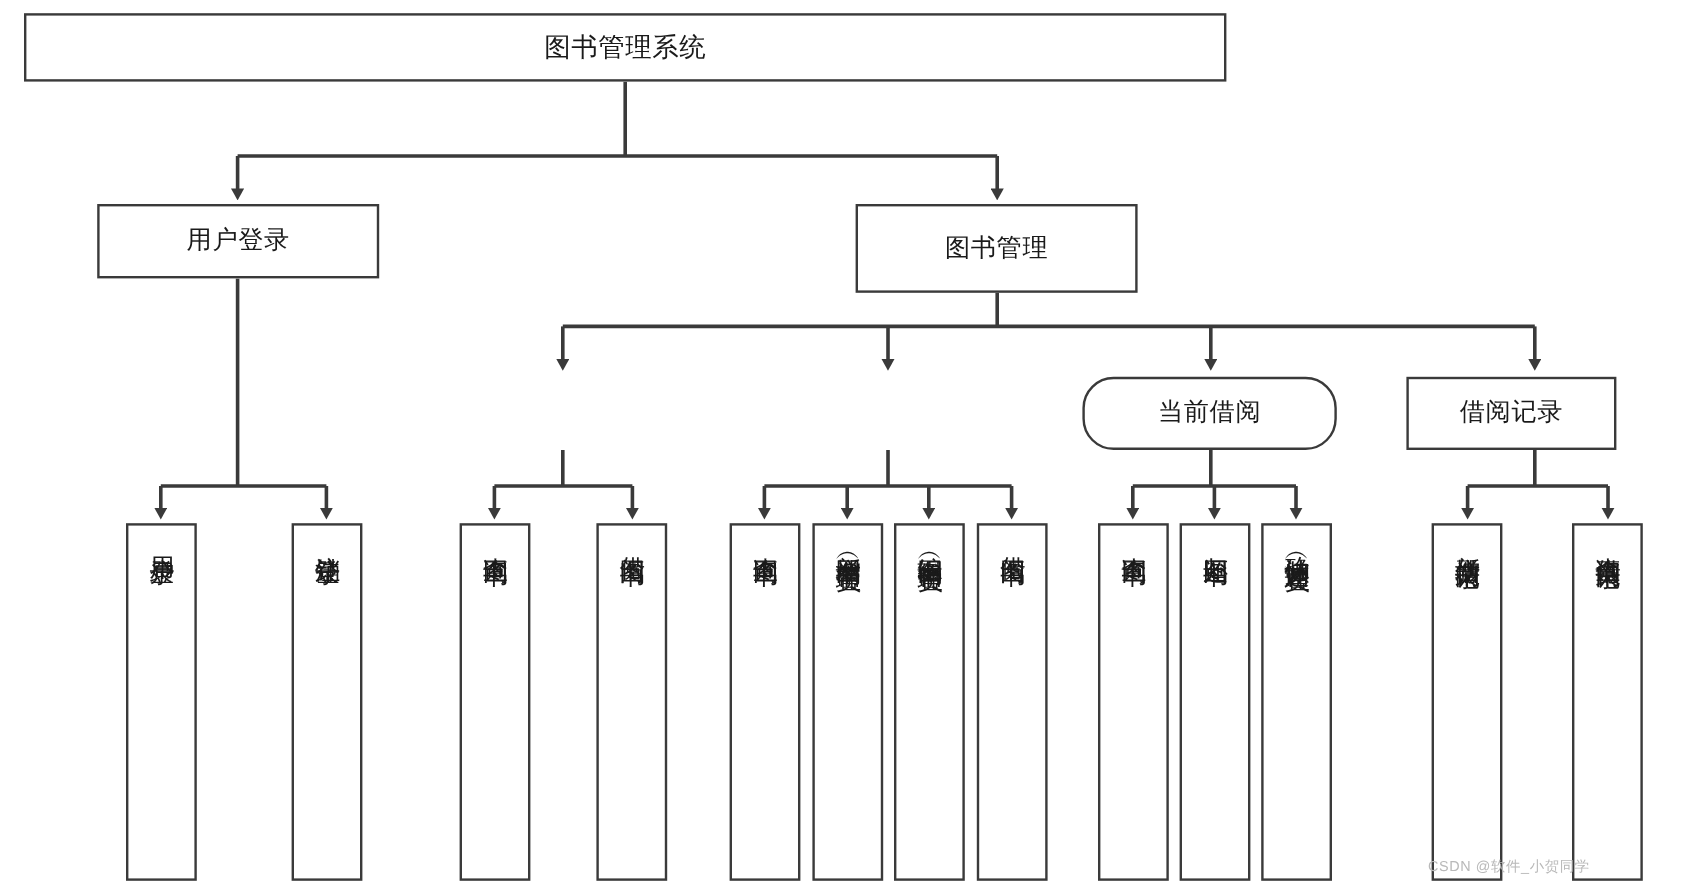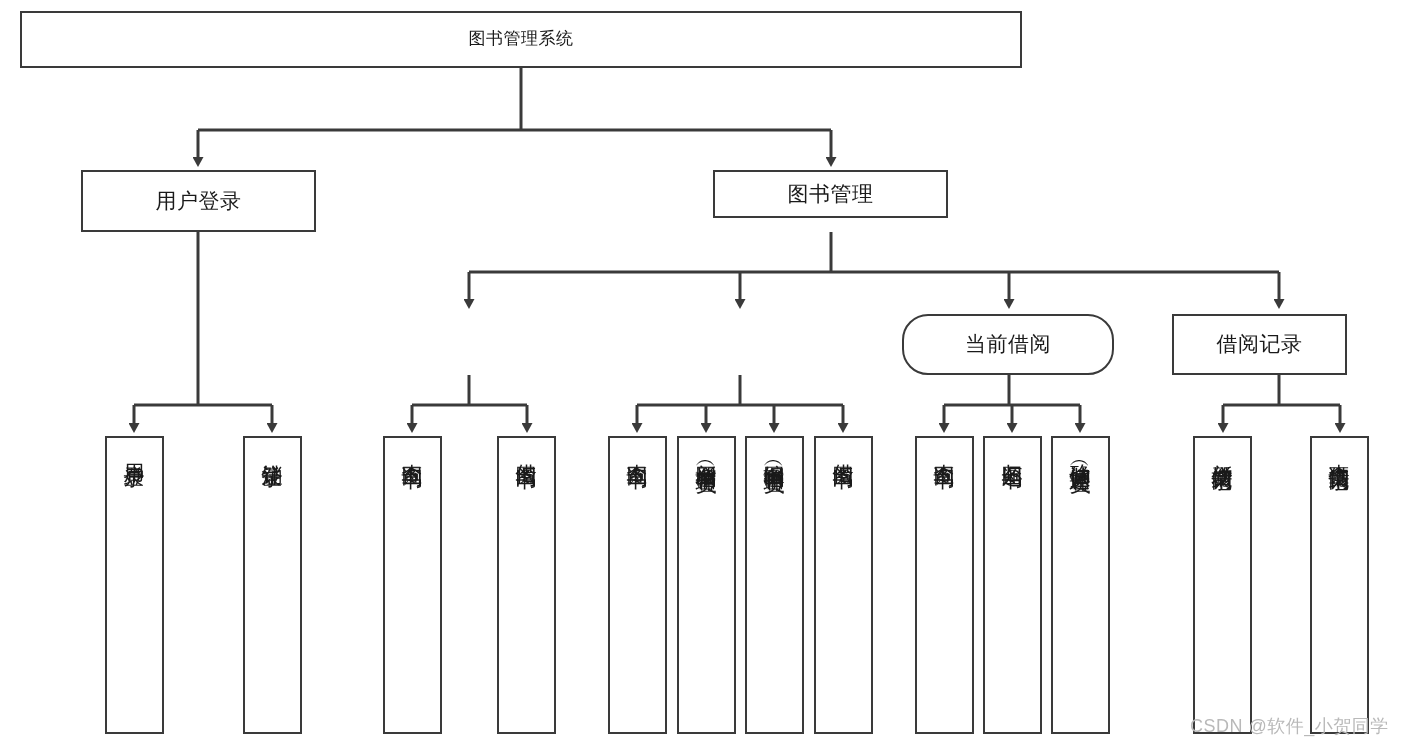--- a/index.html
+++ b/index.html
@@ -39,38 +39,38 @@
     color: #1a1a1a;
     line-height: 1.18;
     text-align: center;
     white-space: nowrap;
   }
   
   .node.horiz .lbl {
     font-size: 21px;
     letter-spacing: 0.5px;
   }
-  .node.root .lbl { font-size: 17px; }
+  .node.root .lbl { font-size: 22px; }
   
   .node.vert {
     align-items: flex-start;
     padding-top: 9px;
   }
   .node.vert .lbl {
     writing-mode: vertical-rl;
     text-orientation: upright;
     font-size: 21px;
     letter-spacing: 1.5px;
     line-height: 1;
   }
   #watermark {
     position: absolute;
     left: 1190px;
     top: 714px;
-    font-size: 18px;
+    font-size: 12px;
     color: #b9b9b9;
     white-space: nowrap;
     z-index: 5;
     letter-spacing: 0.5px;
   }
 </style>
 </head>
 <body>
 
 <div id="canvas">
@@ -125,21 +125,21 @@
     </g>
   </svg>
 
   <div class="node horiz root" style="left:20px; top:11px; width:1002px; height:57px;">
     <span class="lbl">图书管理系统</span>
   </div>
 
   <div class="node horiz" style="left:81px; top:170px; width:235px; height:62px;">
     <span class="lbl">用户登录</span>
   </div>
-  <div class="node horiz" style="left:713px; top:170px; width:235px; height:48px;">
+  <div class="node horiz" style="left:713px; top:170px; width:235px; height:74px;">
     <span class="lbl">图书管理</span>
   </div>
 
   <div class="node horiz" style="left:902px; top:314px; width:212px; height:61px;border-radius:26px;">
     <span class="lbl">当前借阅</span>
   </div>
   <div class="node horiz" style="left:1172px; top:314px; width:175px; height:61px;">
     <span class="lbl">借阅记录</span>
   </div>
 

